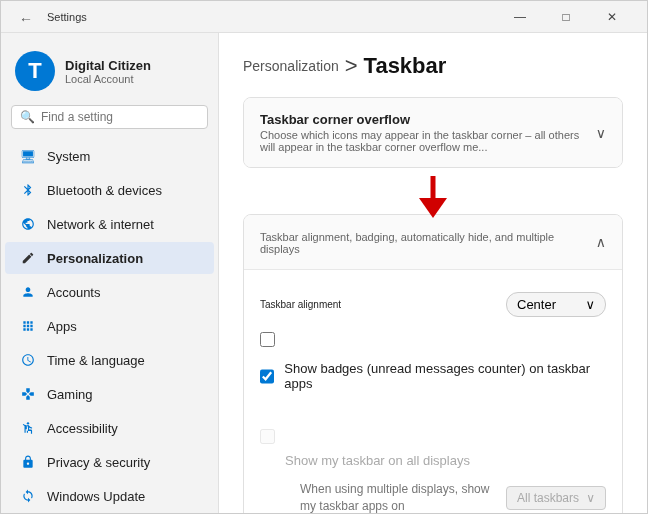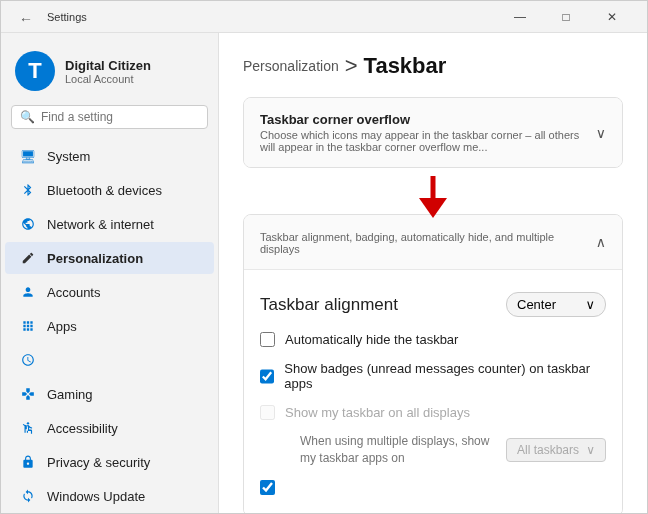--- a/index.html
+++ b/index.html
@@ -200,42 +200,42 @@
       padding: 14px 16px;
       background: #fff;
       border-top: 1px solid #e8e8e8;
     }
     .setting-row {
       display: flex;
       justify-content: space-between;
       align-items: center;
       padding: 8px 0;
     }
-    .setting-label { font-size: 17px; color: #222; }
+    .setting-label { font-size: 10px; color: #222; }
     .setting-dropdown {
       display: flex;
       align-items: center;
       gap: 4px;
       border: 1px solid #ccc;
       border-radius: 12px;
       padding: 4px 10px;
       font-size: 13px;
       background: #f5f5f5;
       cursor: pointer;
       min-width: 100px;
       justify-content: space-between;
     }
     .checkbox-row {
       display: flex;
       align-items: center;
       gap: 10px;
       padding: 7px 0;
     }
     .checkbox-row label { font-size: 13px; color: #222; cursor: pointer; }
-    .checkbox-row.disabled label { color: #aaa; }
+    .checkbox-row.disabled label { color: #aaa; margin-top: 48px; }
     .checkbox-row.disabled input { opacity: 0.5; }
     input[type="checkbox"] {
       width: 15px;
       height: 15px;
       cursor: pointer;
       accent-color: #0078d4;
     }
     .dropdown-with-label {
       display: flex;
       justify-content: space-between;
@@ -346,20 +346,21 @@
             </svg>
         </span>
         <span>Apps</span>
       </div>
       <div class="sidebar-item">
         <span class="icon icon-time">
           <svg width="14" height="14" viewBox="0 0 24 24" fill="#0078d4">
               <path d="M11.99 2C6.47 2 2 6.48 2 12s4.47 10 9.99 10C17.52 22 22 17.52 22 12S17.52 2 11.99 2zM12 20c-4.42 0-8-3.58-8-8s3.58-8 8-8 8 3.58 8 8-3.58 8-8 8zm.5-13H11v6l5.25 3.15.75-1.23-4.5-2.67V7z"></path>
             </svg>
         </span>
+        <span>Time &amp; language</span>
       </div>
       <div class="sidebar-item">
         <span class="icon icon-gaming">
           <svg width="14" height="14" viewBox="0 0 24 24" fill="#0078d4">
               <path d="M15 7.5V2H9v5.5l3 3 3-3zM7.5 9H2v6h5.5l3-3-3-3zM9 16.5V22h6v-5.5l-3-3-3 3zM16.5 9l-3 3 3 3H22V9h-5.5z"></path>
             </svg>
         </span>
         <span>Gaming</span>
       </div>
       <div class="sidebar-item">
@@ -427,21 +428,20 @@
           <div class="setting-row">
             <span class="setting-label">Taskbar alignment</span>
             <div class="setting-dropdown">
               <span>Center</span>
               <span>∨</span>
             </div>
           </div>
 
           <div class="checkbox-row">
             <input type="checkbox" id="auto-hide" style="">
-            <label for="auto-hide">Automatically hide the taskbar</label>
           </div>
 
           <div class="checkbox-row">
             <input type="checkbox" id="show-badges" checked="" style="">
             <label for="show-badges">Show badges (unread messages counter) on taskbar apps</label>
           </div>
 
           <div class="checkbox-row disabled">
             <input type="checkbox" id="all-displays" disabled="" style="">
             <label for="all-displays">Show my taskbar on all displays</label>

